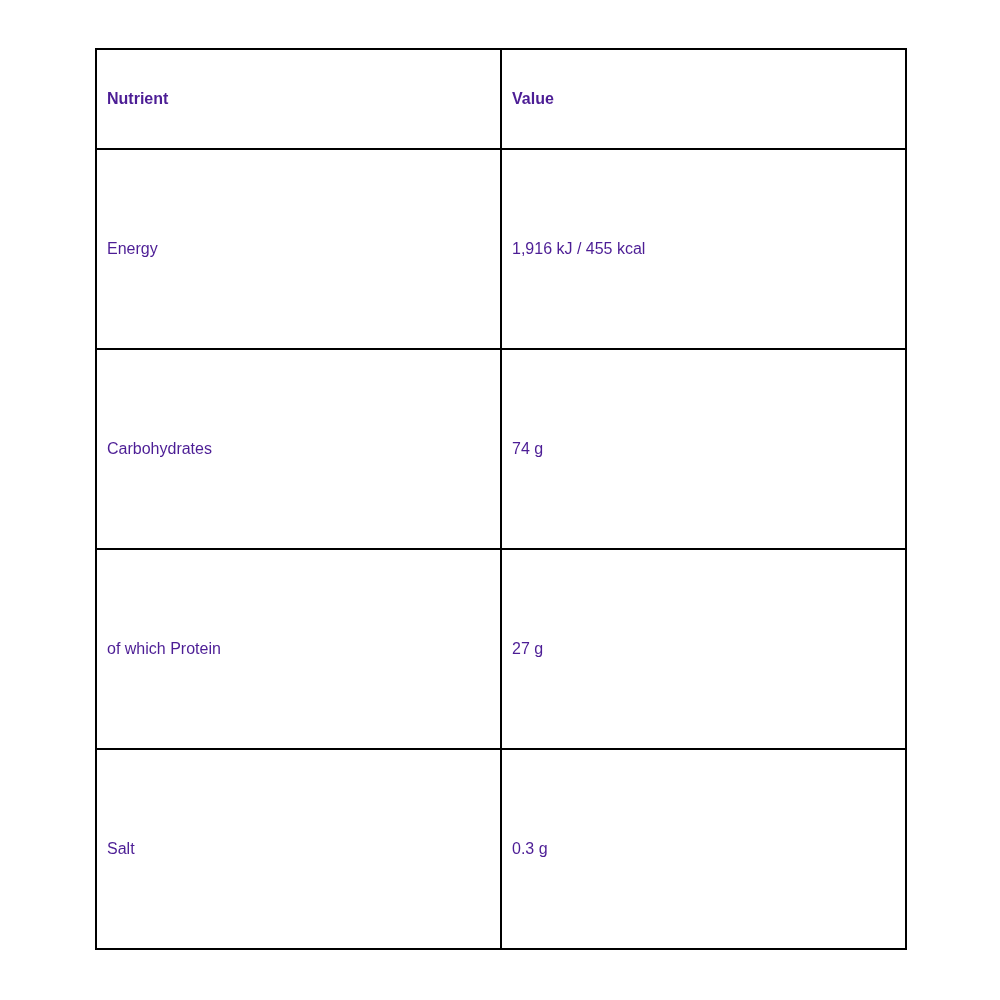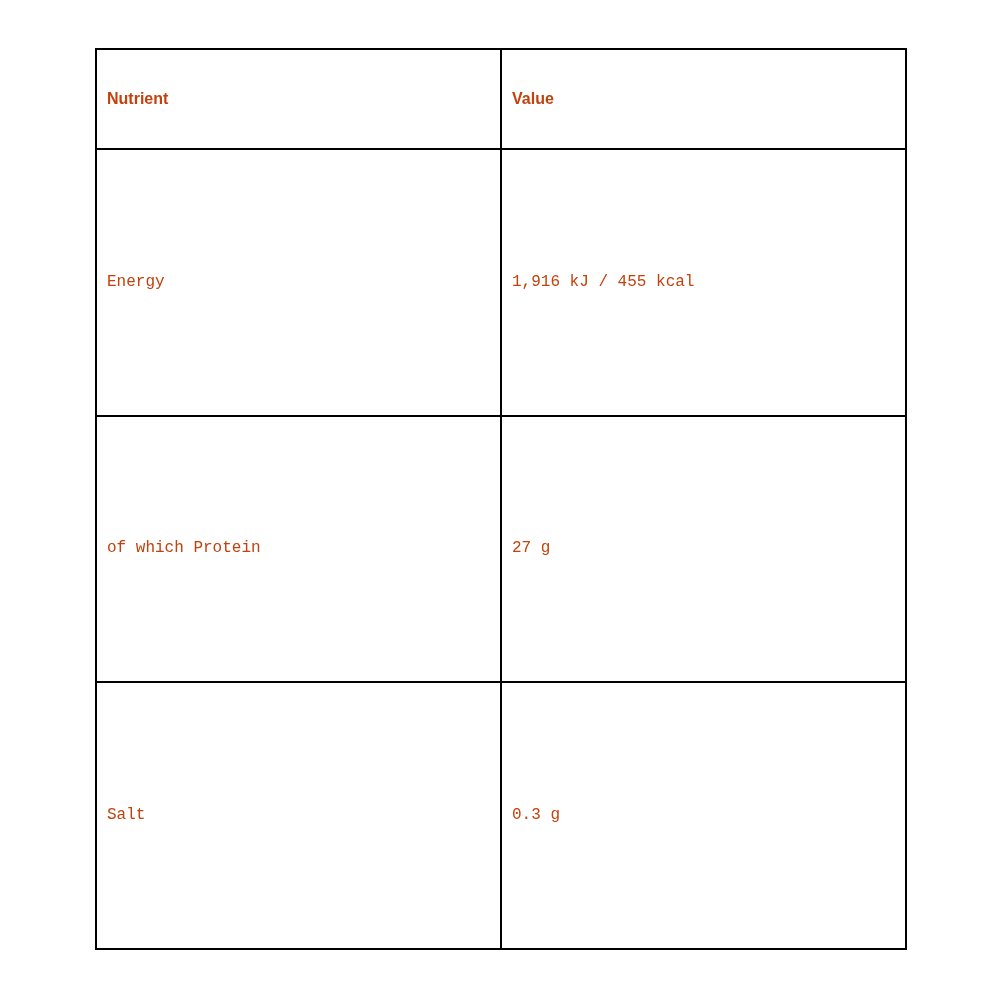--- a/index.html
+++ b/index.html
@@ -29,48 +29,51 @@
   table.nutrition th,
   table.nutrition td {
     border: 2px solid #000000;
     width: 405px;
     height: 100px;
     padding: 0 0 0 10px;
     text-align: left;
     vertical-align: middle;
     font-size: 16px;
     line-height: 1.2;
-    color: #c2410c;
+    color: #4c1d95;
     background: #ffffff;
   }
   table.nutrition th {
     font-weight: bold;
   }
   table.nutrition td {
     font-weight: normal;
-    font-family: Liberation Mono, monospace;
   }
 </style>
 </head>
 <body>
 
 <div class="page">
   <table class="nutrition">
     <thead>
       <tr>
         <th>Nutrient</th>
         <th>Value</th>
       </tr>
     </thead>
     <tbody>
       <tr>
         <td>Energy</td>
         <td>1,916 kJ / 455 kcal</td>
       </tr>
       <tr>
+        <td>Carbohydrates</td>
+        <td>74 g</td>
+      </tr>
+      <tr>
         <td>of which Protein</td>
         <td>27 g</td>
       </tr>
       <tr>
         <td>Salt</td>
         <td>0.3 g</td>
       </tr>
     </tbody>
   </table>
 </div>

